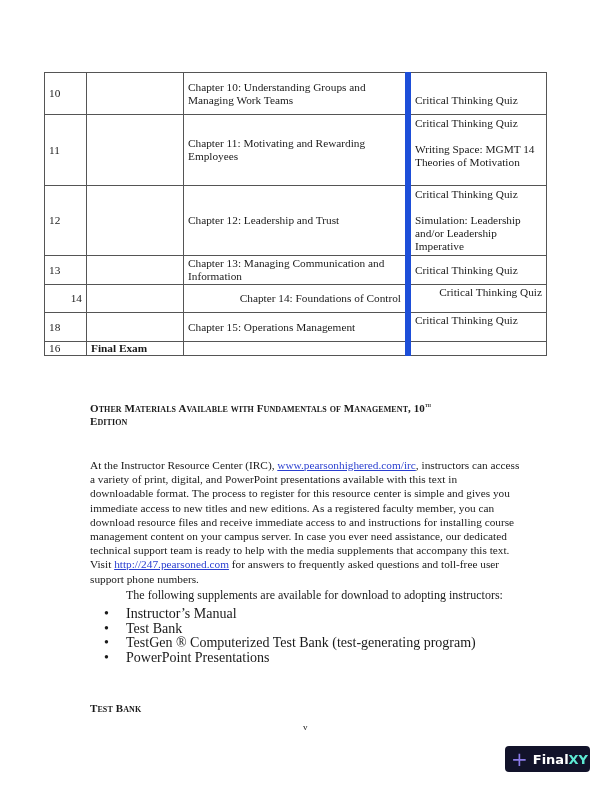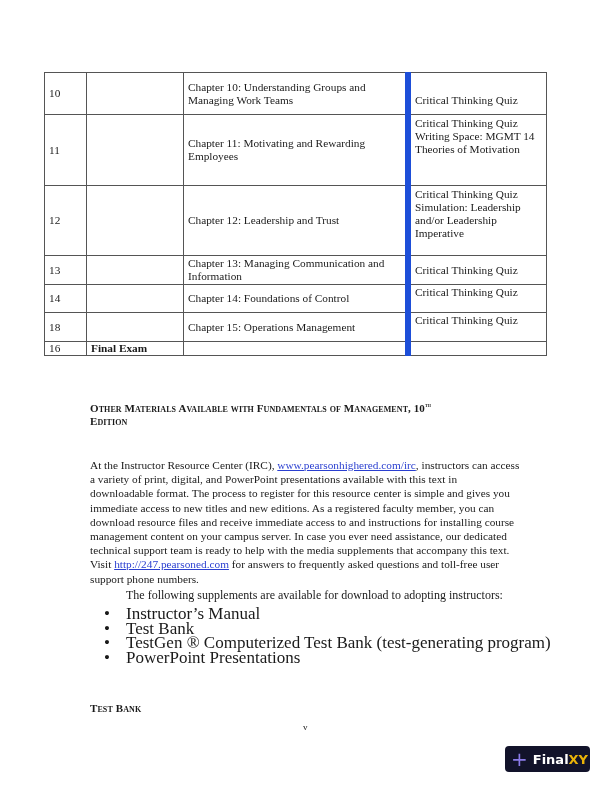--- a/index.html
+++ b/index.html
@@ -7,38 +7,38 @@
          font-family:"Liberation Serif", "DejaVu Serif", serif; color:#1a1a1a; }
   .page { position:absolute; left:0; top:0; width:612px; height:792px; }
   table.sched { position:absolute; left:44px; top:72px; width:503px;
                 border-collapse:collapse; font-size:11.3px; line-height:13px; }
   table.sched td { border:1px solid #555; vertical-align:middle; padding:0 4px; }
   table.sched td.c3 { border-right:6px solid #1d4ed8; }
   table.sched td.c1 { width:33px; }
   table.sched td.c2 { width:88px; font-weight:bold;margin-top:32px; }
   table.sched td.c3 { width:213px; }
   .act { display:block; }
-  .act + .act { margin-top:0; }
+  .act + .act { margin-top:13px; }
   .tall3 td.c4 { vertical-align:top; padding-top:2px; }
   .heading { position:absolute; left:90px; font-weight:bold; font-size:11px;
              font-variant:small-caps; letter-spacing:0.1px; }
   .heading sup { font-size:6px; }
   .para { position:absolute; left:90px; width:430px; font-size:11.3px; line-height:14.2px; }
   .para a { color:#2a3fd0; text-decoration:underline; }
   .indent { position:absolute; left:126px; font-size:12px; }
   ul.supps { position:absolute; left:90px; top:607px; margin:0; padding:0; list-style:none;
-             font-size:17px; line-height:14.6px; }
+             font-size:14px; line-height:14.6px; }
   ul.supps li { position:relative; padding-left:36px; }
   ul.supps li::before { content:"\2022"; position:absolute; left:14px; }
   .pgnum { position:absolute; left:303px; top:722px; font-size:9px; }
   .badge { position:absolute; left:505px; top:746px; width:85px; height:26px;
            background:#12132a; border-radius:4px; display:flex; align-items:center;
            font-family:"DejaVu Sans", sans-serif; font-weight:bold; font-size:13px; color:#fff; }
   .badge .plus { color:#8b7be8; font-size:20px; margin-left:6px; margin-right:5px; font-weight:normal; line-height:20px; }
-  .badge .xy { color:#eab308; }
+  .badge .xy { color:#5eead4; }
 </style>
 </head>
 <body>
 
 <div class="page">
 
   <table class="sched">
     <tbody>
       <tr style="height:42px;">
         <td class="c1">10</td>
@@ -67,21 +67,21 @@
         </td>
       </tr>
       <tr style="height:29px;">
         <td class="c1">13</td>
         <td class="c2"></td>
         <td class="c3">Chapter 13: Managing Communication and Information</td>
         <td class="c4">
             <span class="act">Critical Thinking Quiz</span>
           </td>
       </tr>
-      <tr style="height:28px;">
+      <tr style="height:28px;text-align:right;">
         <td class="c1">14</td>
         <td class="c2"></td>
         <td class="c3">Chapter 14: Foundations of Control</td>
         <td class="c4" style="vertical-align:top;padding-top:1px;">
             <span class="act">Critical Thinking Quiz</span>
           </td>
       </tr>
       <tr style="height:29px;">
         <td class="c1">18</td>
         <td class="c2"></td>

